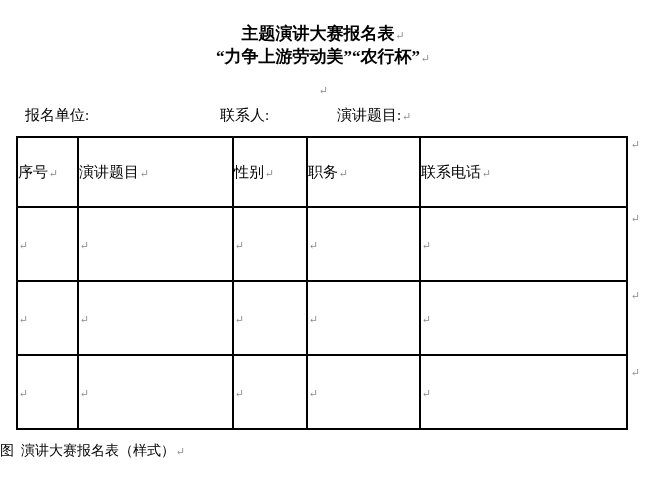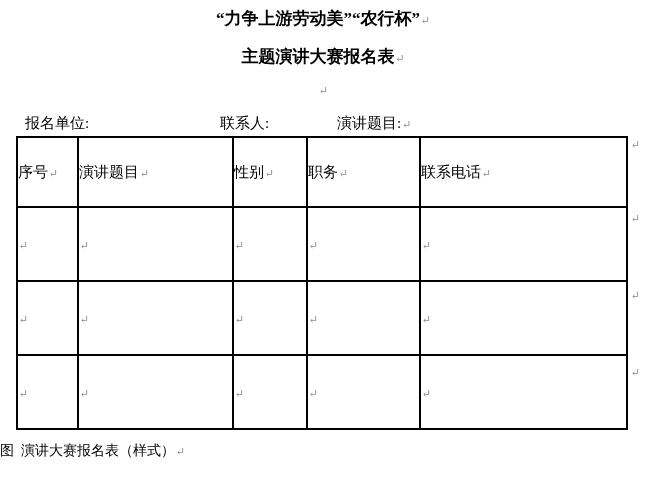--- a/index.html
+++ b/index.html
@@ -35,21 +35,21 @@
     text-align: center;
     line-height: 16px;
   }
   .form-line {
     position: relative;
     margin-top: 8px;
     height: 20px;
     font-size: 15px;
     line-height: 20px;
   }
-  .form-line .label { position: absolute; top: 8px; }
+  .form-line .label { position: absolute; top: 0; }
   .label-unit { left: 25px; }
   .label-contact { left: 220px; font-family: Liberation Serif, serif; }
   .label-phone { left: 337px; }
   table.report-table {
     border-collapse: collapse;
     margin: 11px 0 0 16px;
     table-layout: fixed;
   }
   table.report-table td {
     border: 2px solid #000;
@@ -74,23 +74,23 @@
     margin-top: 11px;
     font-size: 14px;
     line-height: 20px;
   }
 </style>
 </head>
 <body>
 
 <div class="page">
 
+  <div class="title-line second"><span class="bind">主题演讲大赛报名表</span><span class="mark">↵</span></div>
+
   <div class="title-line"><span class="bind">“力争上游劳动美”“农行杯”</span><span class="mark">↵</span></div>
-
-  <div class="title-line second"><span class="bind">主题演讲大赛报名表</span><span class="mark">↵</span></div>
 
   <div class="blank-line"><span class="mark">↵</span></div>
 
   <div class="form-line">
     <span class="label label-unit bind">报名单位:</span>
     <span class="label label-contact bind">联系人:</span>
     <span class="label label-phone"><span class="bind">演讲题目:</span><span class="mark">↵</span></span>
   </div>
 
   <table class="report-table">

